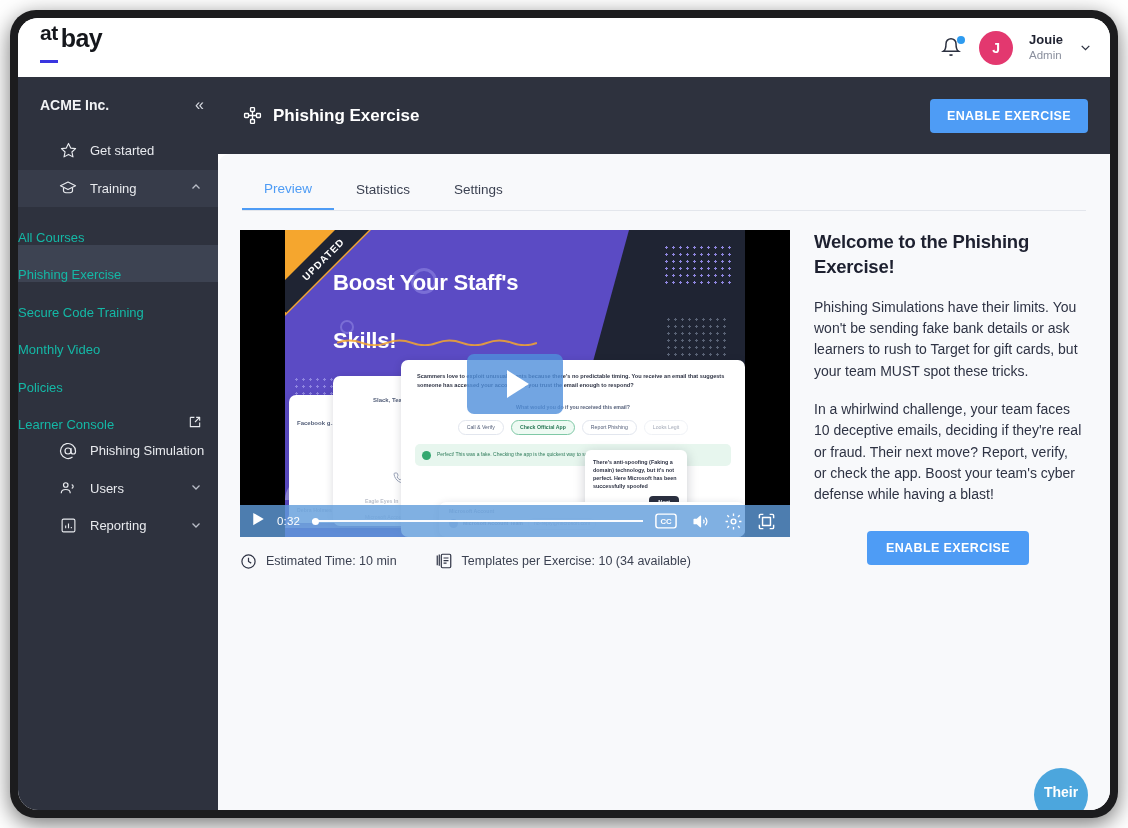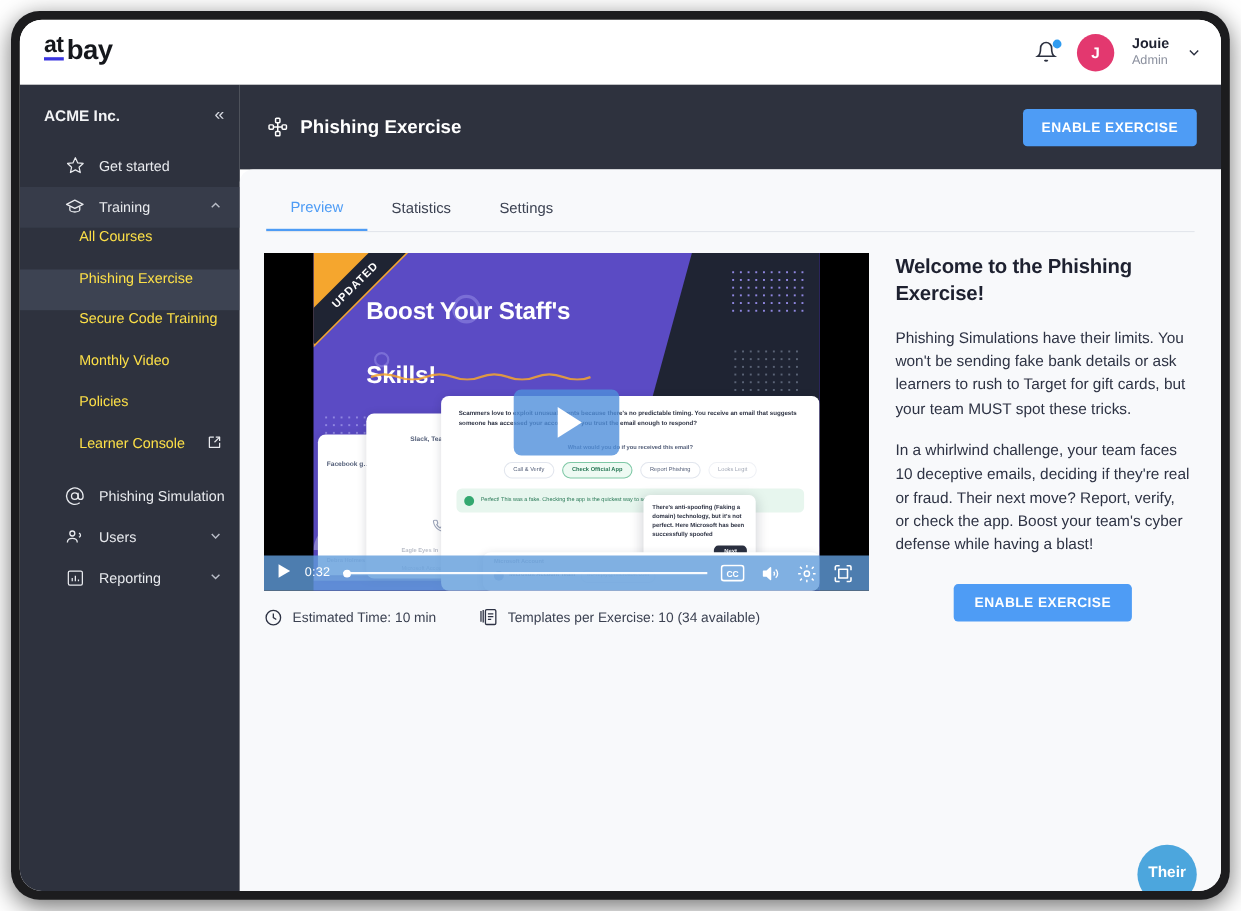--- a/index.html
+++ b/index.html
@@ -35,21 +35,21 @@
     width: 1092px; height: 59px;
     background: #ffffff;
     display: flex; align-items: center;
   }
   #logo { margin-left: 22px; line-height: 1; user-select: none; }
   .logo-at {
     display: inline-block;
     font-size: 21px; font-weight: 700; color: #15171c;
     letter-spacing: -.5px;
     border-bottom: 3px solid #3a35e0;
-    padding-bottom: 1px;
+    padding-bottom: 17px;
     position: relative; top: -7px;
   }
   .logo-bay {
     display: inline-block;
     font-size: 25px; font-weight: 700; color: #15171c;
     letter-spacing: -.5px; margin-left: 3px;
   }
   #topbar-right {
     margin-left: auto; margin-right: 18px;
     display: flex; align-items: center; gap: 16px;
@@ -91,23 +91,23 @@
     color: #e8eaee; font-size: 13px;
   }
   .nav-item .nav-ico {
     width: 20px; height: 20px; margin-right: 12px;
     display: flex; align-items: center; justify-content: center;
     flex: 0 0 20px;
   }
   .nav-item.sel-parent { background: #373c4a; }
   .nav-item .nav-caret { margin-left: auto; margin-right: 16px; color: #b9bdc7; font-size: 11px; }
   .sub-item {
-    height: 37.5px; display: flex; align-items: flex-start;
-    padding-left: 54px; cursor: pointer;
-    color: #fde047; font-size: 13px;
+    height: 37.5px; display: flex; align-items: flex-end;
+    cursor: pointer;
+    color: #14b8a6; font-size: 13px;
   }
   .sub-item.active { background: #3d4352; }
   .sub-item .ext-ico { margin-left: auto; margin-right: 16px; }
 
   
   #pagehead {
     position: absolute; left: 200px; top: 59px;
     width: 892px; height: 77px;
     background: #2e323e;
     display: flex; align-items: center;

